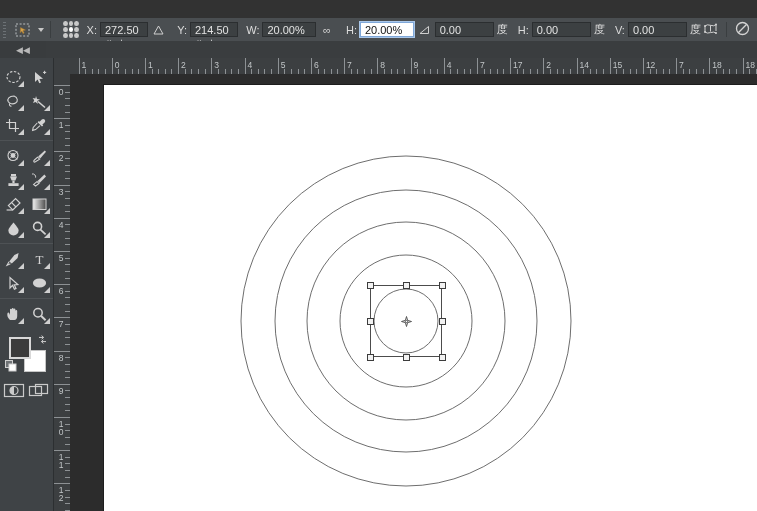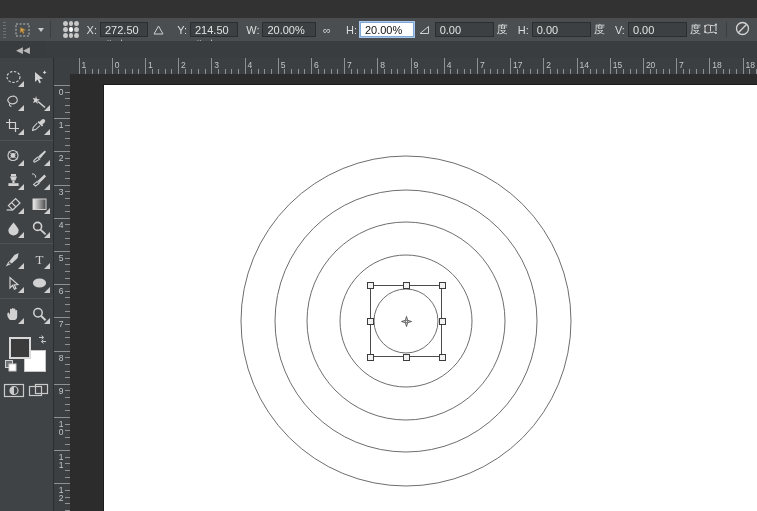--- a/index.html
+++ b/index.html
@@ -580,21 +580,21 @@
       <div class="tick" style="left: 519.78px; top: 11px; width: 1px; height: 5px;"></div>
       <div class="tick" style="left: 526.42px; top: 11px; width: 1px; height: 5px;"></div>
       <div class="tick" style="left: 533.06px; top: 11px; width: 1px; height: 5px;"></div>
       <div class="tick" style="left: 539.7px; top: 0px; width: 1px; height: 16px;"></div>
       <div class="rlabel" style="left: 542.7px; top: 3px;">15</div>
       <div class="tick" style="left: 546.34px; top: 11px; width: 1px; height: 5px;"></div>
       <div class="tick" style="left: 552.98px; top: 11px; width: 1px; height: 5px;"></div>
       <div class="tick" style="left: 559.62px; top: 11px; width: 1px; height: 5px;"></div>
       <div class="tick" style="left: 566.26px; top: 11px; width: 1px; height: 5px;"></div>
       <div class="tick" style="left: 572.9px; top: 0px; width: 1px; height: 16px;"></div>
-      <div class="rlabel" style="left: 575.9px; top: 3px;">20</div>
+      <div class="rlabel" style="left: 575.9px; top: 3px;">12</div>
       <div class="tick" style="left: 579.54px; top: 11px; width: 1px; height: 5px;"></div>
       <div class="tick" style="left: 586.18px; top: 11px; width: 1px; height: 5px;"></div>
       <div class="tick" style="left: 592.82px; top: 11px; width: 1px; height: 5px;"></div>
       <div class="tick" style="left: 599.46px; top: 11px; width: 1px; height: 5px;"></div>
       <div class="tick" style="left: 606.1px; top: 0px; width: 1px; height: 16px;"></div>
       <div class="rlabel" style="left: 609.1px; top: 3px;">7</div>
       <div class="tick" style="left: 612.74px; top: 11px; width: 1px; height: 5px;"></div>
       <div class="tick" style="left: 619.38px; top: 11px; width: 1px; height: 5px;"></div>
       <div class="tick" style="left: 626.02px; top: 11px; width: 1px; height: 5px;"></div>
       <div class="tick" style="left: 632.66px; top: 11px; width: 1px; height: 5px;"></div>

